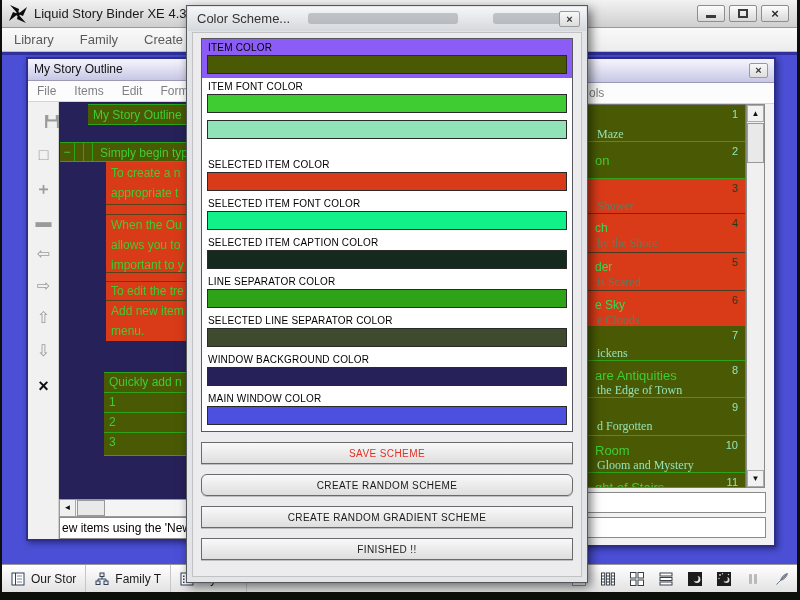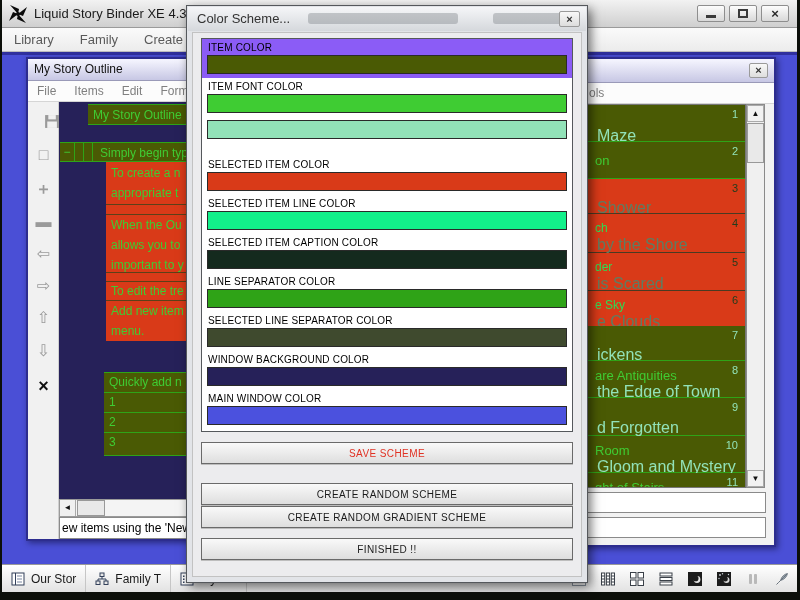--- a/index.html
+++ b/index.html
@@ -73,21 +73,21 @@
 
   
   #list-window { left:424px; top:57px; width:352px; height:490px; z-index:3; }
   #list-area { position:absolute; left:0; top:45px; width:320px; height:384px;
     background:#262159; border:1px solid #777; overflow:hidden; }
   .li { position:absolute; left:0; right:0; }
   .li.olive { background:#4a5a04; }
   .li.red { background:#d93a18; }
   .li .num { position:absolute; top:3px; right:7px; font-size:11px; }
   .li .ttl { position:absolute; top:7px; left:168px; font-size:12px; white-space:nowrap; }
-  .li .cap { position:absolute; top:22px; left:170px; font-size:16px; white-space:nowrap; }
+  .li .cap { position:absolute; top:22px; left:170px; font-size:12px; white-space:nowrap;font-family:Liberation Serif, serif; }
   .li.olive .num, .li.olive .cap { color:#92e2b8; }
   .li.olive .ttl { color:#3fcc33; }
   .li.red .num { color:#233c1c; }
   .li.red .ttl { color:#2edd55; }
   .li.red .cap { color:#5e7d62; }
   .sep-g { border-bottom:1px solid #2fa317; }
   .sep-d { border-bottom:1px solid #4a3a22; }
   #list-vscroll { position:absolute; left:320px; top:45px; width:19px; height:384px;
     background:#f0f0f0; border:1px solid #8a8a8a; }
   .vs-btn { position:absolute; left:0; width:17px; height:17px; background:#f2f2f2; border:1px solid #aaa;
@@ -432,21 +432,21 @@
         <div class="cswatch" style="background-color: rgb(63, 204, 51);"></div>
       </div>
       <div class="crow">
         <div class="cswatch" style="background-color: rgb(146, 226, 184);"></div>
       </div>
       <div class="crow">
         <div class="clabel">SELECTED ITEM COLOR</div>
         <div class="cswatch" style="background-color: rgb(217, 58, 24);"></div>
       </div>
       <div class="crow">
-        <div class="clabel">SELECTED ITEM LINE COLOR</div>
+        <div class="clabel">SELECTED ITEM FONT COLOR</div>
         <div class="cswatch" style="background-color: rgb(18, 240, 138);"></div>
       </div>
       <div class="crow">
         <div class="clabel">SELECTED ITEM CAPTION COLOR</div>
         <div class="cswatch" style="background-color: rgb(20, 42, 30);"></div>
       </div>
       <div class="crow">
         <div class="clabel">LINE SEPARATOR COLOR</div>
         <div class="cswatch" style="background-color: rgb(47, 163, 23);"></div>
       </div>
@@ -458,17 +458,17 @@
         <div class="clabel">WINDOW BACKGROUND COLOR</div>
         <div class="cswatch" style="background-color: rgb(38, 33, 89);"></div>
       </div>
       <div class="crow">
         <div class="clabel">MAIN WINDOW COLOR</div>
         <div class="cswatch" style="background-color: rgb(75, 81, 222);"></div>
       </div>
     </div>
 
     <div class="dlg-btn" style="top: 409px; color: rgb(224, 50, 36);">SAVE SCHEME</div>
-    <div class="dlg-btn" style="top: 450px; color: rgb(26, 26, 26);">CREATE RANDOM SCHEME</div>
+    <div class="dlg-btn" style="top: 441px; color: rgb(26, 26, 26); border-radius: 6px;">CREATE RANDOM SCHEME</div>
     <div class="dlg-btn" style="top: 505px; color: rgb(26, 26, 26);">FINISHED !!</div>
     <div class="dlg-btn" style="top: 473px; color: rgb(26, 26, 26);">CREATE RANDOM GRADIENT SCHEME</div>
   </div>
 </div>
 
 </body></html>

